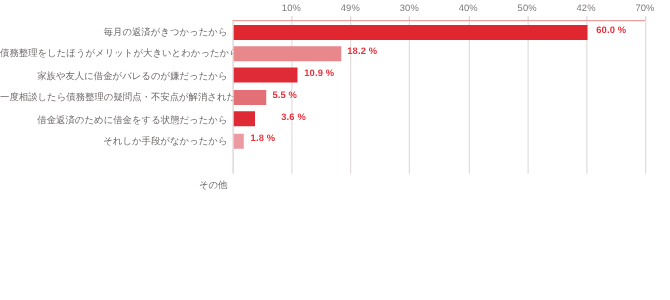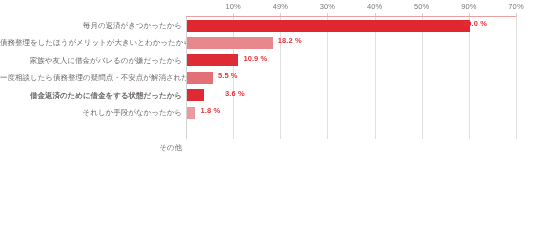--- a/index.html
+++ b/index.html
@@ -132,49 +132,49 @@
       <div class="axis-tick-label" style="left: 47.1429px;">10%</div>
       <div class="axis-tick-mark" style="left: 47.1429px;"></div>
       <div class="axis-tick-label" style="left: 94.2857px;">49%</div>
       <div class="axis-tick-mark" style="left: 94.2857px;"></div>
       <div class="axis-tick-label" style="left: 141.429px;">30%</div>
       <div class="axis-tick-mark" style="left: 141.429px;"></div>
       <div class="axis-tick-label" style="left: 188.571px;">40%</div>
       <div class="axis-tick-mark" style="left: 188.571px;"></div>
       <div class="axis-tick-label" style="left: 235.714px;">50%</div>
       <div class="axis-tick-mark" style="left: 235.714px;"></div>
-      <div class="axis-tick-label" style="left: 282.857px;">90%</div>
+      <div class="axis-tick-label" style="left: 282.857px;">42%</div>
       <div class="axis-tick-mark" style="left: 282.857px;"></div>
       <div class="axis-tick-label" style="left: 330px;">70%</div>
       <div class="axis-tick-mark" style="left: 330px;"></div>
     </div>
   <div id="axis-line"></div>
 
   <div id="cat-labels">
       <div class="cat-label" style="top: 0px; padding-left: 32px;">毎月の返済がきつかったから</div>
       <div class="cat-label" style="top: 17.43px;">債務整理をしたほうがメリットが大きいとわかったから</div>
       <div class="cat-label" style="top: 34.86px;">家族や友人に借金がバレるのが嫌だったから</div>
       <div class="cat-label" style="top: 52.29px;">一度相談したら債務整理の疑問点・不安点が解消されたから</div>
-      <div class="cat-label" style="top: 69.72px; font-weight: bold;">借金返済のために借金をする状態だったから</div>
+      <div class="cat-label" style="top: 69.72px;">借金返済のために借金をする状態だったから</div>
       <div class="cat-label" style="top: 87.15px;">それしか手段がなかったから</div>
       <div class="cat-label" style="top: 122px; padding-left: 13px;">その他</div>
     </div>
 
   <div id="plot-area">
     <div class="axis-baseline"></div>
   <div class="gridline" style="left: 47.1429px;"></div>
       <div class="gridline" style="left: 94.2857px;"></div>
       <div class="gridline" style="left: 141.429px;"></div>
       <div class="gridline" style="left: 188.571px;"></div>
       <div class="gridline" style="left: 235.714px;"></div>
       <div class="gridline" style="left: 282.857px;"></div>
       <div class="gridline" style="left: 330px;"></div>
       <div class="row" style="top: 0px;">
         <div class="bar" style="width: 282.857px; background: rgb(224, 38, 47);"></div>
-        <div class="bar-value" style="left: 277px;">60.0 %</div>
+        <div class="bar-value" style="left: 291px;">60.0 %</div>
       </div>
       <div class="row" style="top: 17.43px; text-align: center;">
         <div class="bar" style="width: 85.8px; background: rgb(232, 136, 141);"></div>
         <div class="bar-value" style="left: 91.8px;">18.2 %</div>
       </div>
       <div class="row" style="top: 34.86px; padding-left: 13px;">
         <div class="bar" style="width: 51.3857px; background: rgb(223, 43, 53);"></div>
         <div class="bar-value" style="left: 57.3857px;">10.9 %</div>
       </div>
       <div class="row" style="top: 52.29px;">

